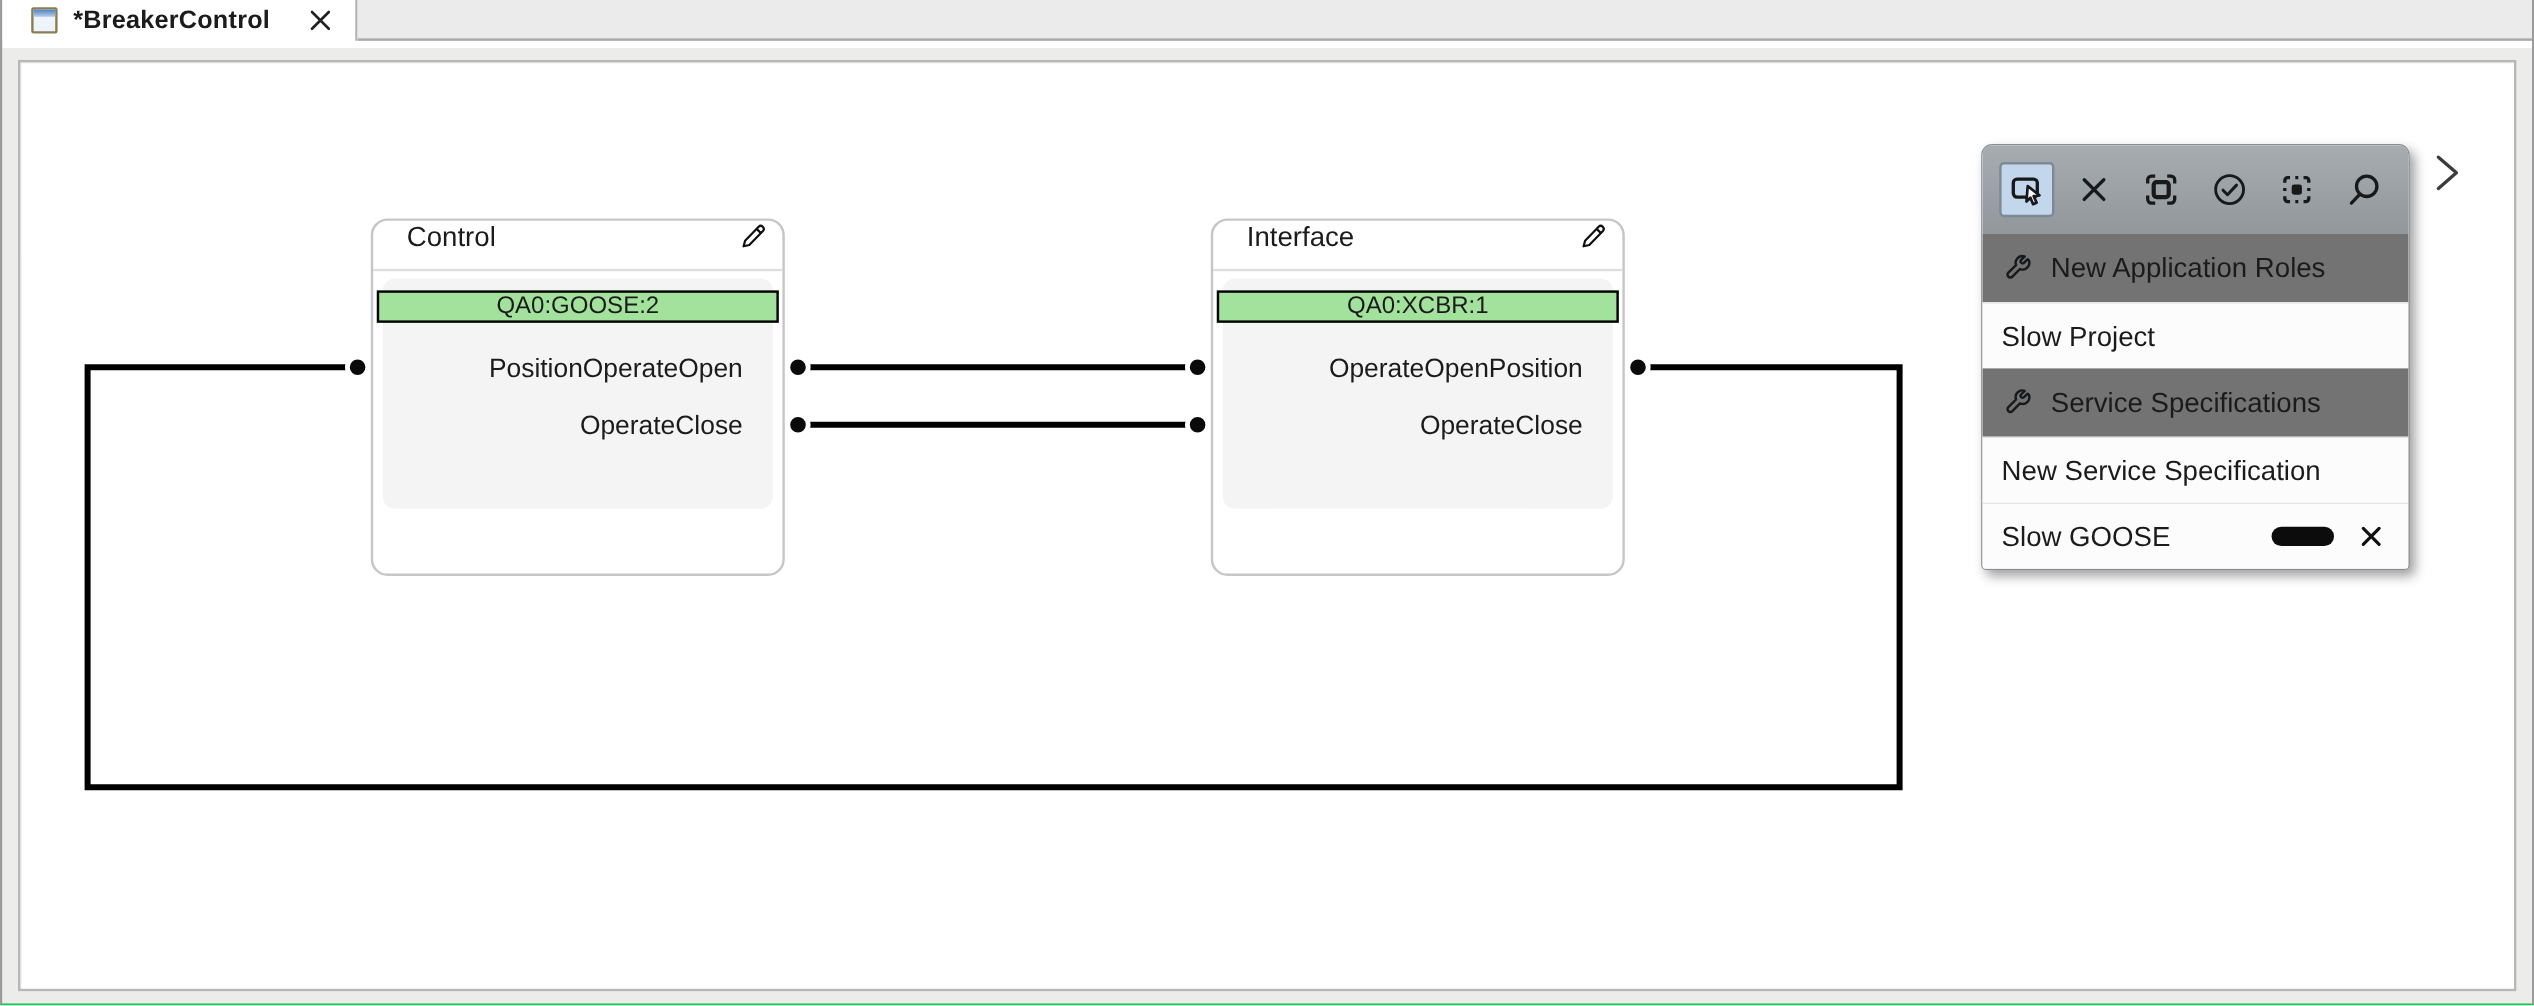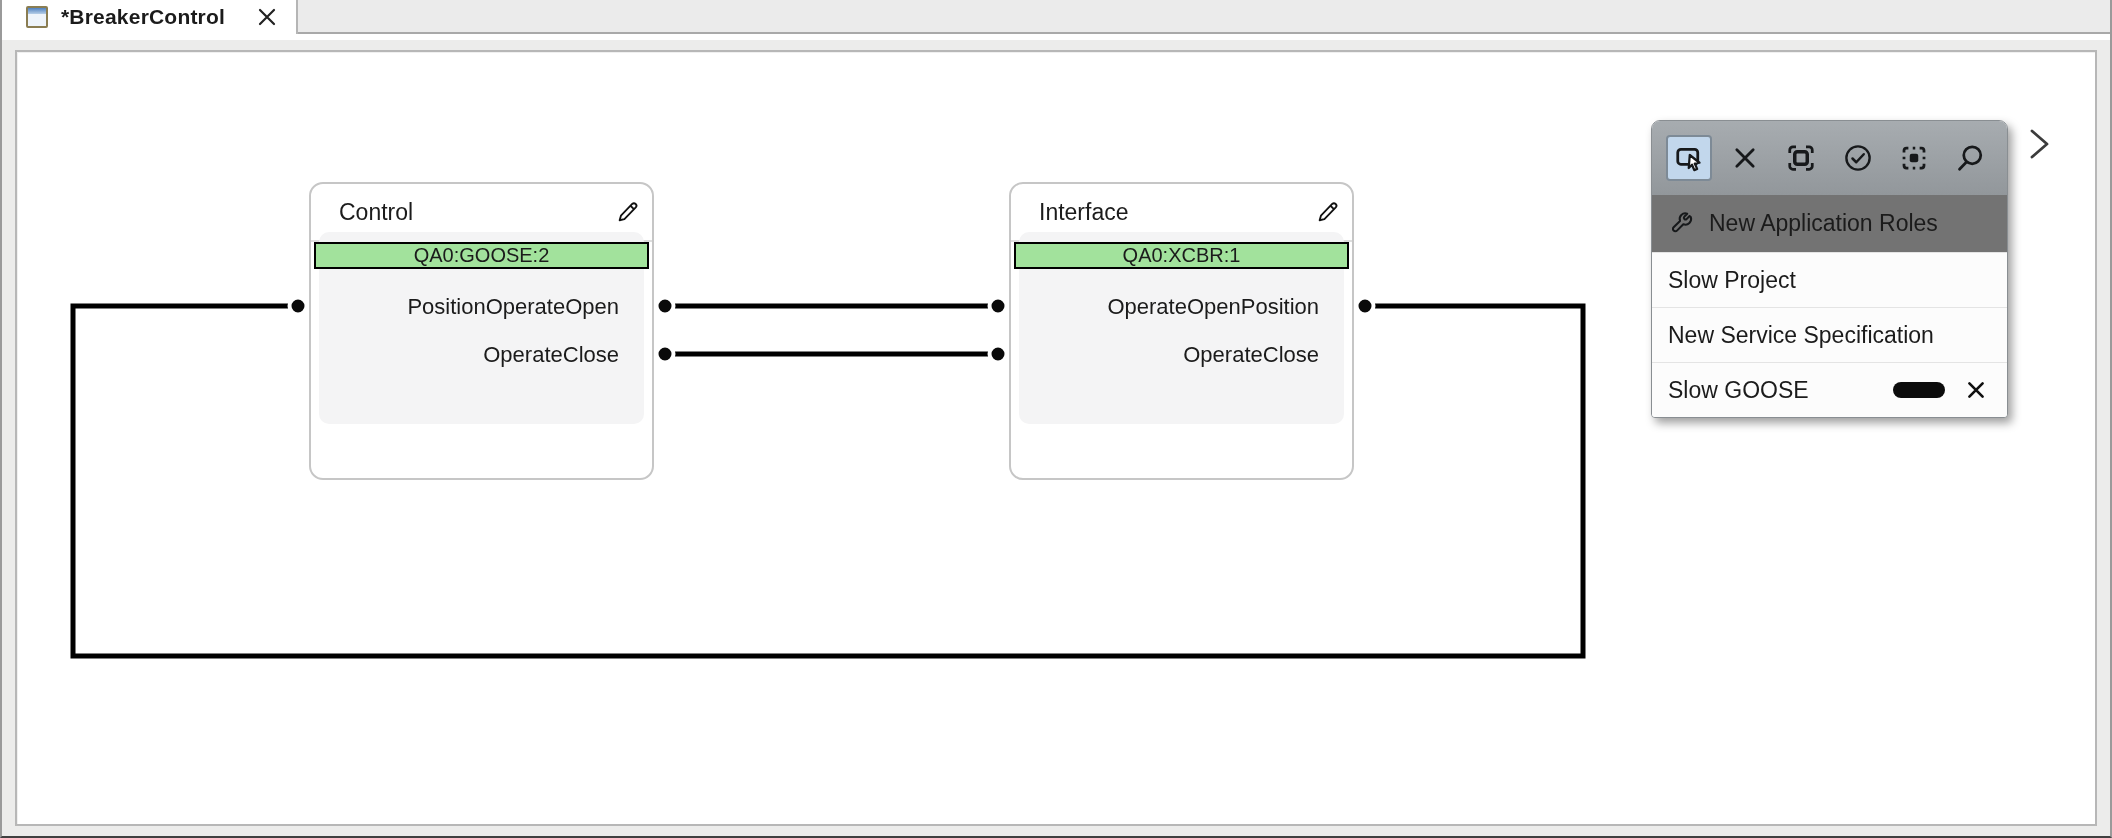--- a/index.html
+++ b/index.html
@@ -1,36 +1,36 @@
 <!DOCTYPE html>
 <html><head>
 <meta charset="utf-8">
 <style>
   html,body{margin:0;padding:0;background:#ffffff;}
   *{box-sizing:border-box;}
   body{font-family:"Liberation Sans", sans-serif;color:#1b1b1b;-webkit-font-smoothing:antialiased;}
-  .window{position:relative;width:2112px;height:838px;background:#ffffff;border-left:2px solid #9a9a9a;border-right:2px solid #9a9a9a;border-bottom:2px solid #404040;overflow:hidden;}
+  .window{position:relative;width:2112px;height:838px;background:#ffffff;border-left:2px solid #9a9a9a;border-right:2px solid #9a9a9a;border-bottom:2px solid #22c55e;overflow:hidden;}
 
   
   .tabbar{display:flex;height:34px;align-items:stretch;background:#ffffff;}
   .tab{display:flex;align-items:center;gap:13px;width:296px;padding:0 16px 0 24px;background:#ffffff;border-right:2px solid #b5b5b5;}
   .tab-title{font-size:21px;font-weight:600;letter-spacing:.2px;white-space:nowrap;}
   .tab-close{display:flex;align-items:center;justify-content:center;margin-left:auto;width:26px;height:26px;cursor:pointer;}
   .tabbar-rest{flex:1;background:#ebebeb;border-bottom:2px solid #a9a9a9;}
   .doc-icon{width:22px;height:22px;border:2px solid #8a7d52;border-radius:2px;background:#eef4fb;position:relative;flex:0 0 auto;}
   .doc-icon::before{content:"";position:absolute;left:0;top:0;right:0;height:6px;background:linear-gradient(#4f81c0,#b7cfe8);}
   .gapstrip{height:6px;background:#ffffff;}
 
   
   .frame{height:798px;background:#ececeb;padding:10px 13px 12px 13px;}
   .canvas{position:relative;width:100%;height:100%;background:#ffffff;border:2px solid #b7b7b7;box-shadow:inset 1px 1px 0 rgba(0,0,0,.06);}
 
   
   .block{position:absolute;width:345px;height:298px;background:#ffffff;border:2px solid #c6c6c6;border-radius:14px;}
-  .block-header{position:relative;height:58px;display:flex;align-items:center;padding:0 12px 0 28px;border-bottom:2px solid #dedede;font-size:23px;}
+  .block-header{position:relative;height:42px;display:flex;align-items:flex-start;padding:0 12px 0 28px;border-bottom:2px solid #dedede;font-size:23px;}
   .block-header .pencil{margin-left:auto;display:flex;align-items:center;cursor:pointer;}
   .block-panel{position:absolute;left:8px;right:8px;top:48px;height:192px;background:#f4f4f5;border-radius:10px;}
   .block-badge{position:absolute;left:3px;right:3px;top:58px;height:27px;background:#a2e29c;border:2px solid #000;display:flex;align-items:center;justify-content:center;font-size:20px;z-index:2;}
   .block-row{position:absolute;left:20px;right:20px;height:36px;display:flex;align-items:center;justify-content:space-between;font-size:22px;z-index:2;}
   .block-row .lft{padding-left:9px;}
   .block-row .rgt{padding-right:13px;}
   .row1{top:105px;justify-content:flex-end;} .row2{top:153px;justify-content:flex-end;}
 
   
   .wires{position:absolute;left:0;top:0;width:100%;height:100%;z-index:3;pointer-events:none;}
@@ -176,20 +176,28 @@
           <span>
             <svg width="27" height="27" viewBox="0 0 24 24" fill="none" stroke="#17191b" stroke-width="1.8" stroke-linejoin="round">
                 <path d="M20.2 6.2 a5 5 0 0 1 -6.6 6.4 L8 18.3 a2.1 2.1 0 0 1 -3 -3 l5.7-5.6 A5 5 0 0 1 17.1 3.3 l-2.7 2.7 a1.5 1.5 0 0 0 2.1 2.1 l2.7-2.7 a5 5 0 0 1 1 0.8 z"></path>
               </svg>
           </span>
           <span>New Application Roles</span>
         </div>
         <div class="prow item">
           <span>Slow Project</span>
         </div>
+        <div class="prow category">
+          <span>
+            <svg width="27" height="27" viewBox="0 0 24 24" fill="none" stroke="#17191b" stroke-width="1.8" stroke-linejoin="round">
+                <path d="M20.2 6.2 a5 5 0 0 1 -6.6 6.4 L8 18.3 a2.1 2.1 0 0 1 -3 -3 l5.7-5.6 A5 5 0 0 1 17.1 3.3 l-2.7 2.7 a1.5 1.5 0 0 0 2.1 2.1 l2.7-2.7 a5 5 0 0 1 1 0.8 z"></path>
+              </svg>
+          </span>
+          <span>Service Specifications</span>
+        </div>
         <div class="prow item">
           <span>New Service Specification</span>
         </div>
         <div class="prow item">
           <span>Slow GOOSE</span>
           <span class="goose-pill"></span>
           <span class="goose-x">
             <svg width="22" height="22" viewBox="0 0 20 20">
                 <path d="M4 4 L16 16 M16 4 L4 16" stroke="#111" stroke-width="2.4" fill="none" stroke-linecap="round"></path>
               </svg>

